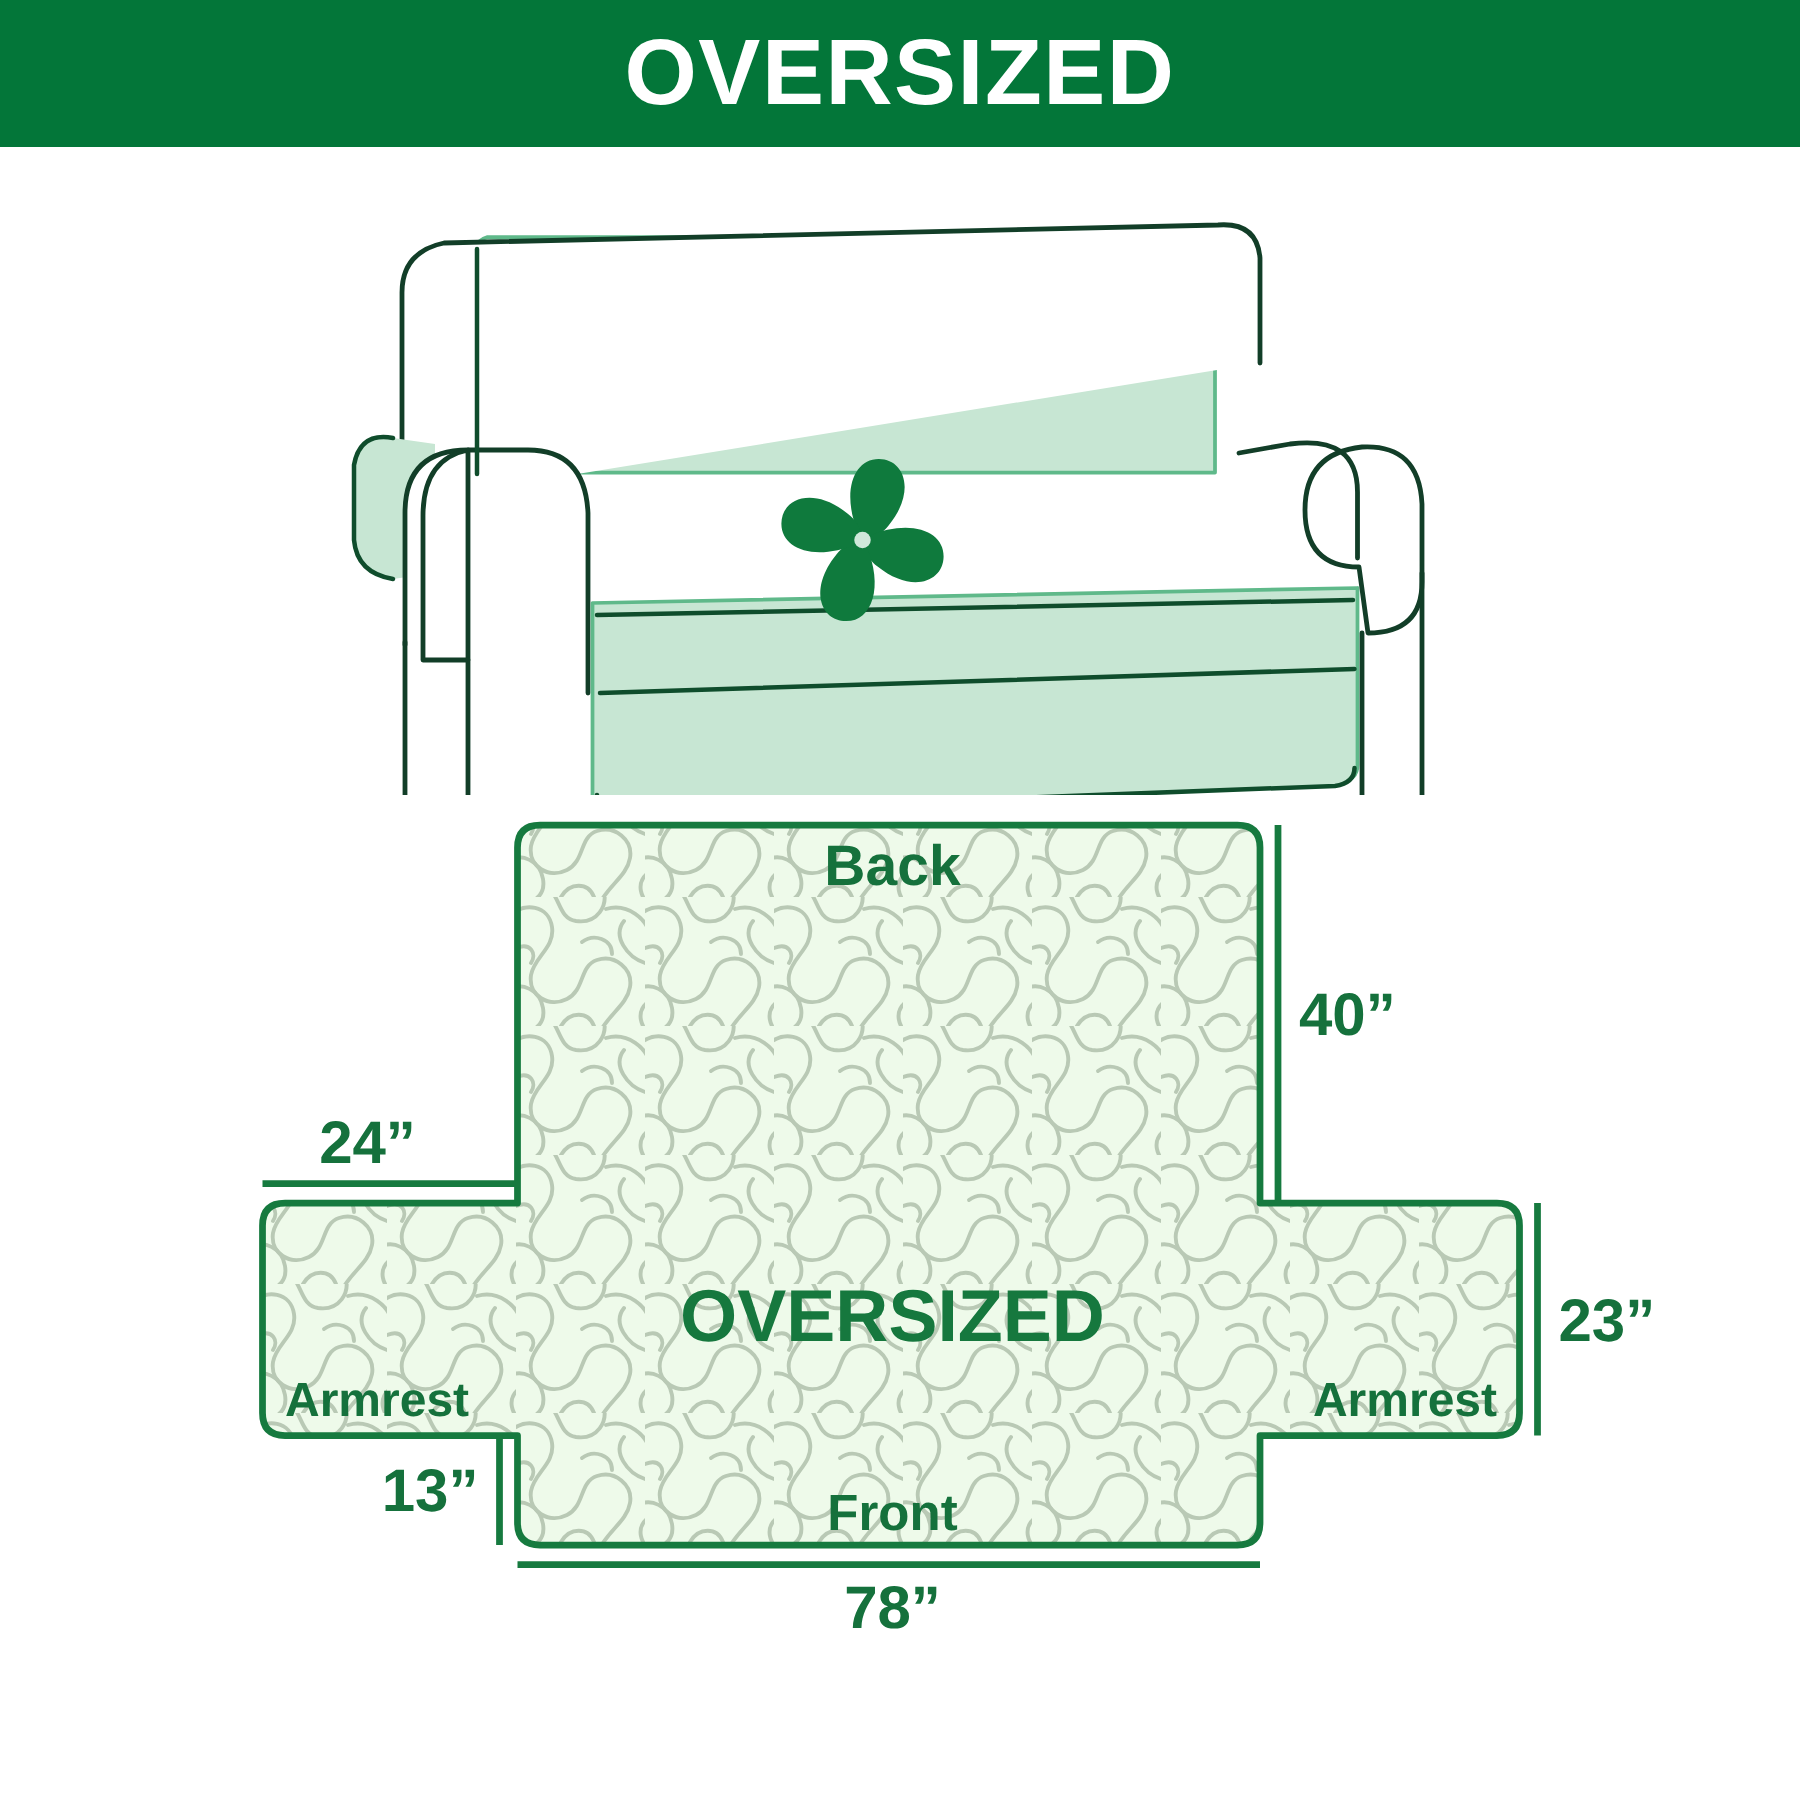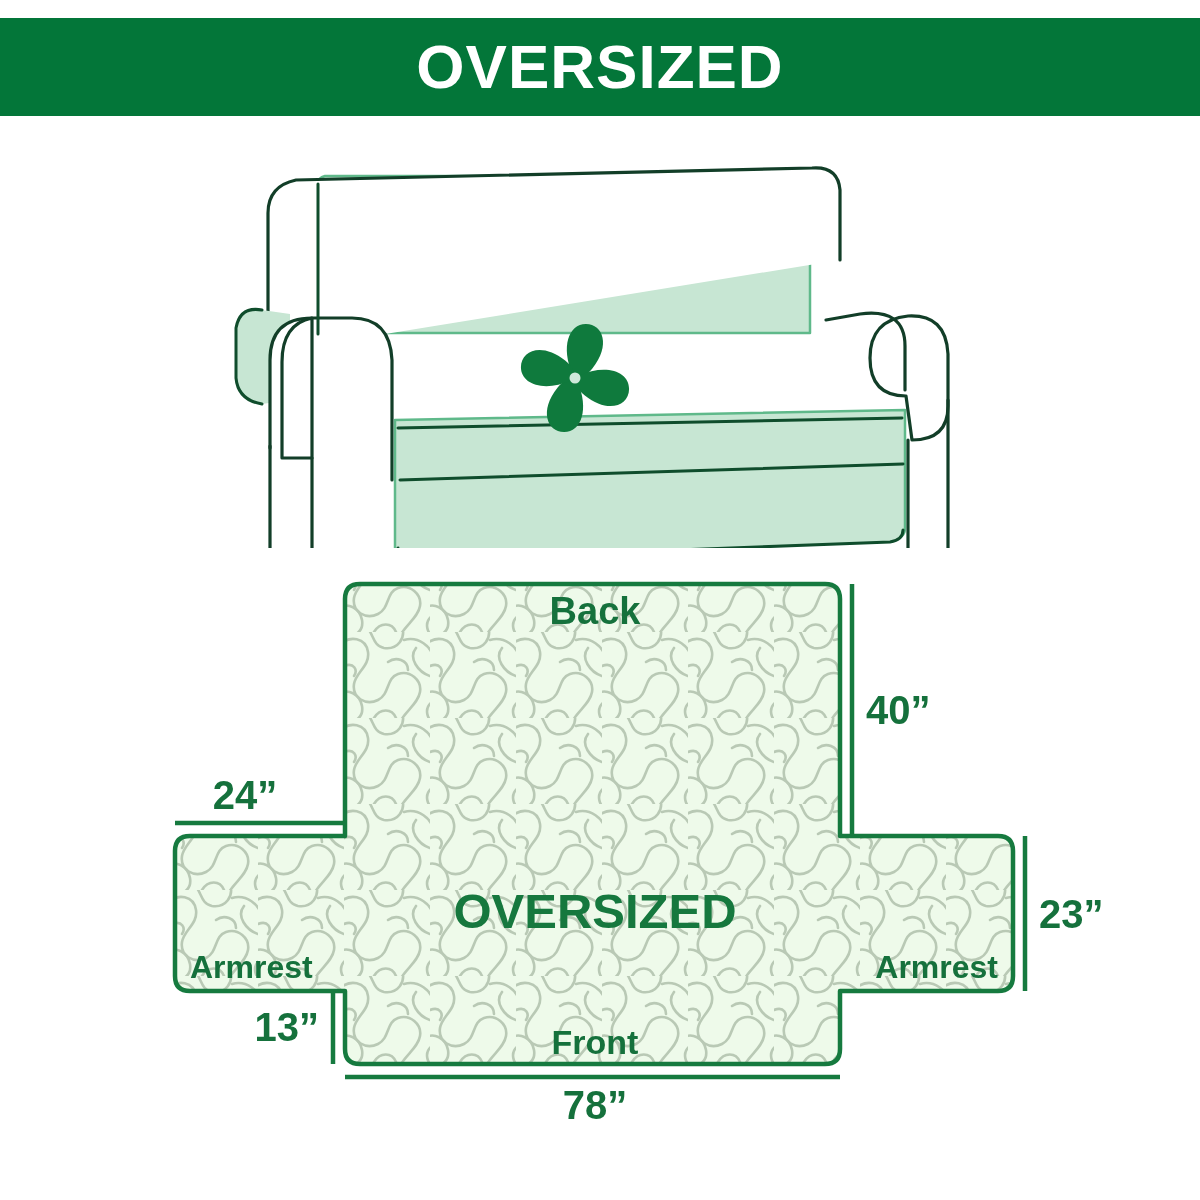--- a/index.html
+++ b/index.html
@@ -12,21 +12,20 @@
     height: 1200px;
     font-family: "Liberation Sans", sans-serif;
     overflow: hidden;
     position: relative;
   }
   .page {
     position: relative;
     width: 1200px;
     height: 1056px;
     background: #ffffff;
-    margin-top: 18px;
   }
 
   
   .banner {
     position: absolute;
     left: 0;
     top: 0;
     width: 1200px;
     height: 98px;
     background: #037639;
@@ -51,21 +50,21 @@
     top: 110px;
     width: 1200px;
     height: 420px;
   }
   .sofa-wrap svg { display: block; }
 
   
   .diagram-wrap {
     position: absolute;
     left: 0;
-    top: 528px;
+    top: 512px;
     width: 1200px;
     height: 580px;
   }
   .diagram-wrap svg { display: block; }
 
   .dim-text {
     font-family: "Liberation Sans", sans-serif;
     font-weight: 700;
     fill: #15713c;
   }

